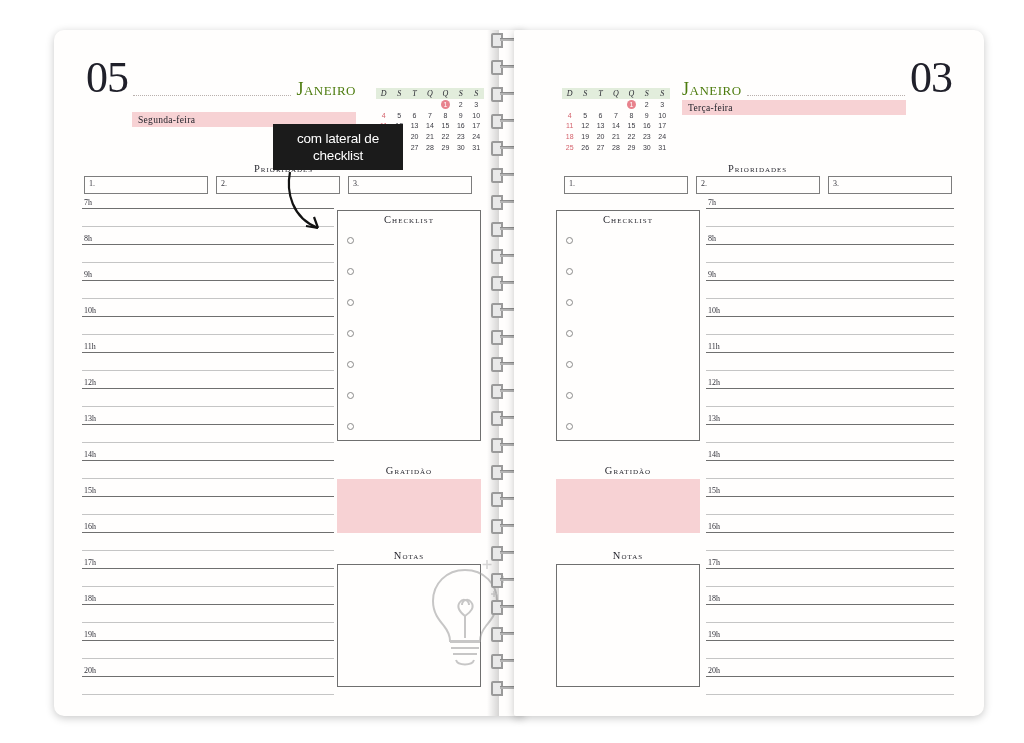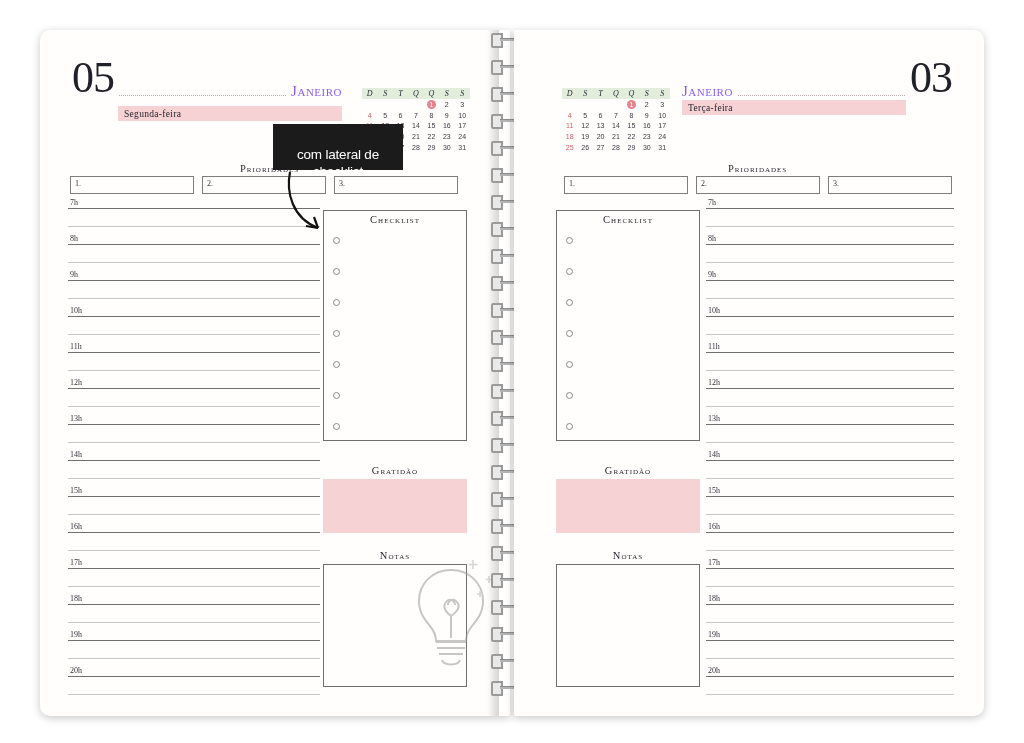--- a/index.html
+++ b/index.html
@@ -17,21 +17,21 @@
   }
 
   
   .sheet {
     position: absolute;
     top: 30px;
     height: 686px;
     background: #fffefd;
     box-shadow: 0 2px 9px rgba(0,0,0,0.22);
   }
-  #sheet-left  { left: 40px;  width: 470px; border-radius: 10px 2px 2px 10px; }
+  #sheet-left  { left: 54px;  width: 470px; border-radius: 10px 2px 2px 10px; }
   #sheet-right { left: 514px; width: 470px; border-radius: 2px 10px 10px 2px; }
 
   .page-inner { position: absolute; inset: 0; }
 
   
   #spiral {
     position: absolute;
     left: 487px; top: 18px;
     width: 56px; height: 710px;
   }
@@ -68,23 +68,23 @@
   .daynum {
     font-family: "Liberation Serif", serif;
     font-size: 44px;
     color: #20202a;
     letter-spacing: -1px;
     line-height: 44px;
   }
   .monthname {
     font-family: "Liberation Serif", serif;
     font-variant: small-caps;
-    font-size: 15px;
+    font-size: 18px;
     letter-spacing: 0.5px;
-    color: #8b5cf6;
+    color: #4d7c0f;
   }
   .dotline {
     flex: 1;
     border-bottom: 1px dotted #b9b0ad;
     height: 14px;
     margin: 0 5px 4px 5px;
   }
   .weekday-bar {
     background: #f7d2d4;
     height: 15px;
@@ -199,40 +199,40 @@
   #callout {
     position: absolute;
     left: 273px; top: 124px;
     width: 130px; height: 46px;
     background: #1b1b1b;
     color: #ffffff;
     font-family: "Liberation Sans", sans-serif;
     font-size: 13.5px;
     line-height: 17px;
     text-align: center;
-    padding-top: 22px;
+    padding-top: 6px;
     letter-spacing: -0.2px;
   }
   #callout-arrow { position: absolute; left: 284px; top: 170px; width: 48px; height: 70px; }
 </style>
 </head>
 <body>
 
 <div id="stage">
 
   <div class="sheet" id="sheet-left">
     <div class="page-inner">
 
       <div class="hdr" style="left:32px; width:270px; top:26px;">
         <div style="display:flex; align-items:flex-end;">
           <div class="daynum">05</div>
           <div class="dotline"></div>
           <div class="monthname">Janeiro</div>
         </div>
-        <div class="weekday-bar" style="margin-top:6px; margin-left:46px; width:224px;">
+        <div class="weekday-bar" style="margin-top:12px; margin-left:46px; width:224px;">
           <span>Segunda-feira</span>
         </div>
       </div>
 
       <div class="minical" id="cal-left" style="left:322px;">
           <table>
             <thead>
               <tr>
                 <th>D</th>
                 <th>S</th>

